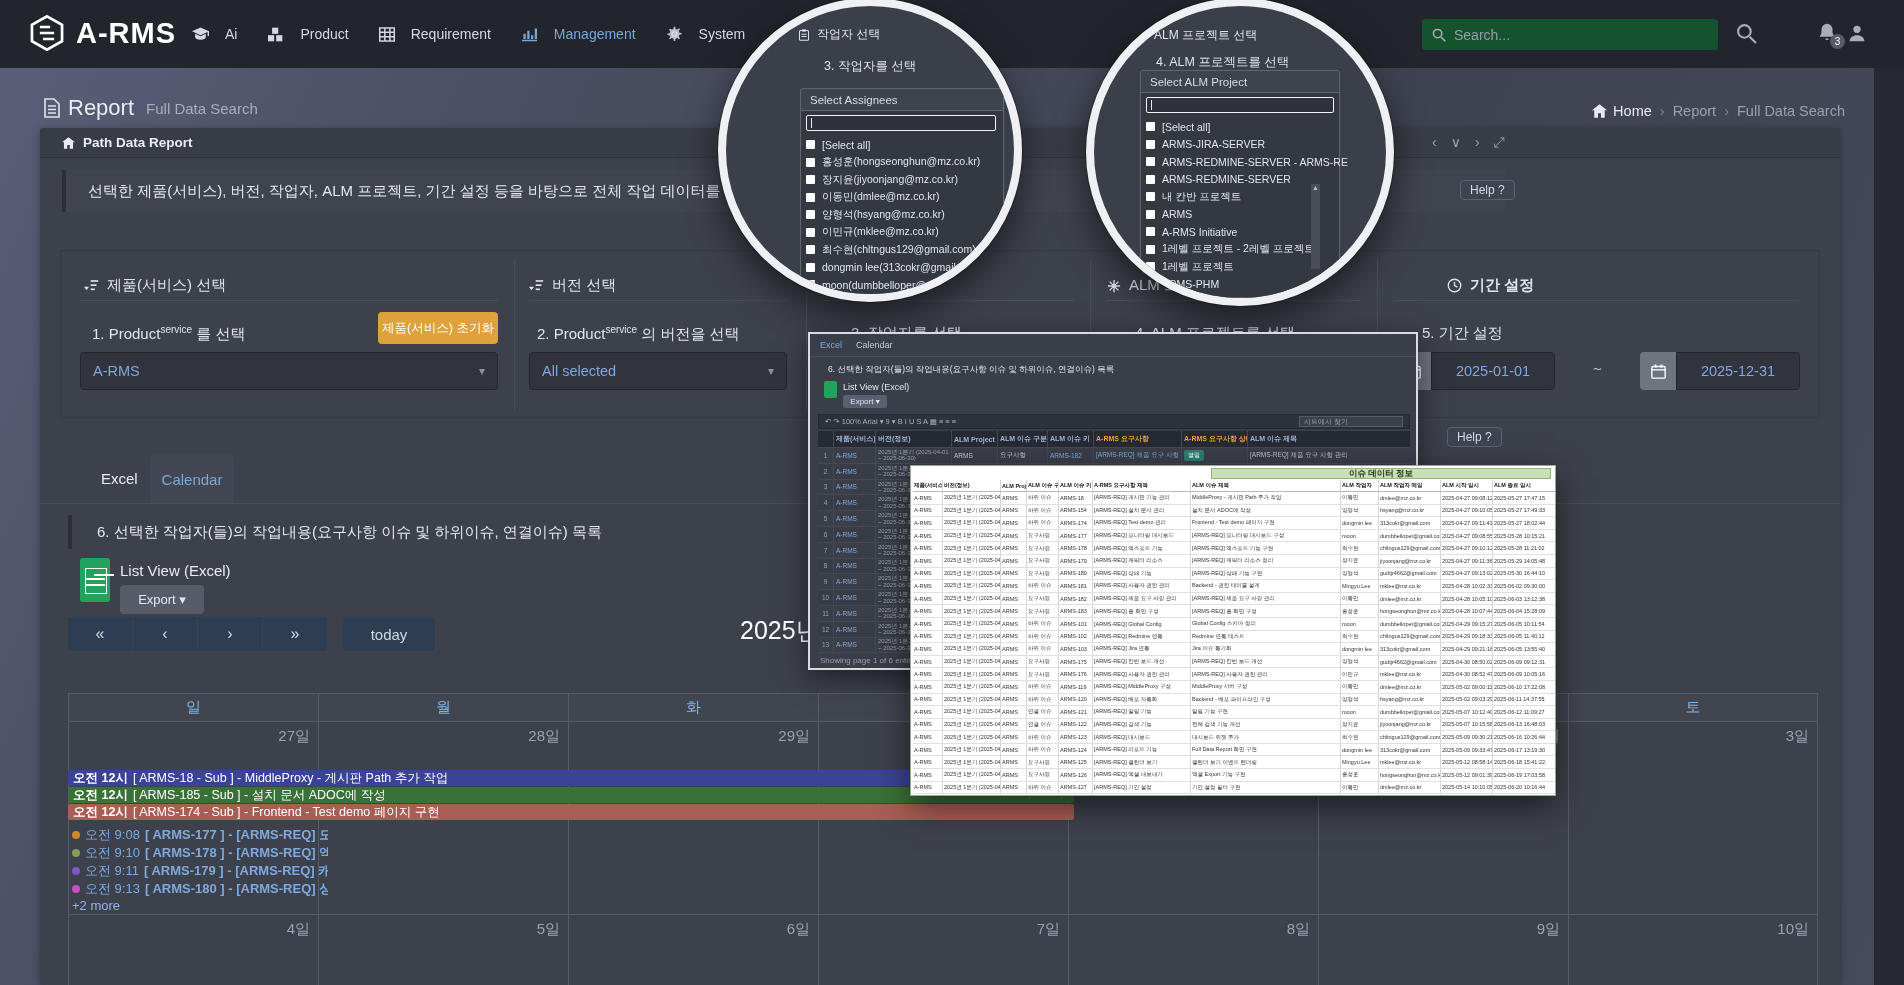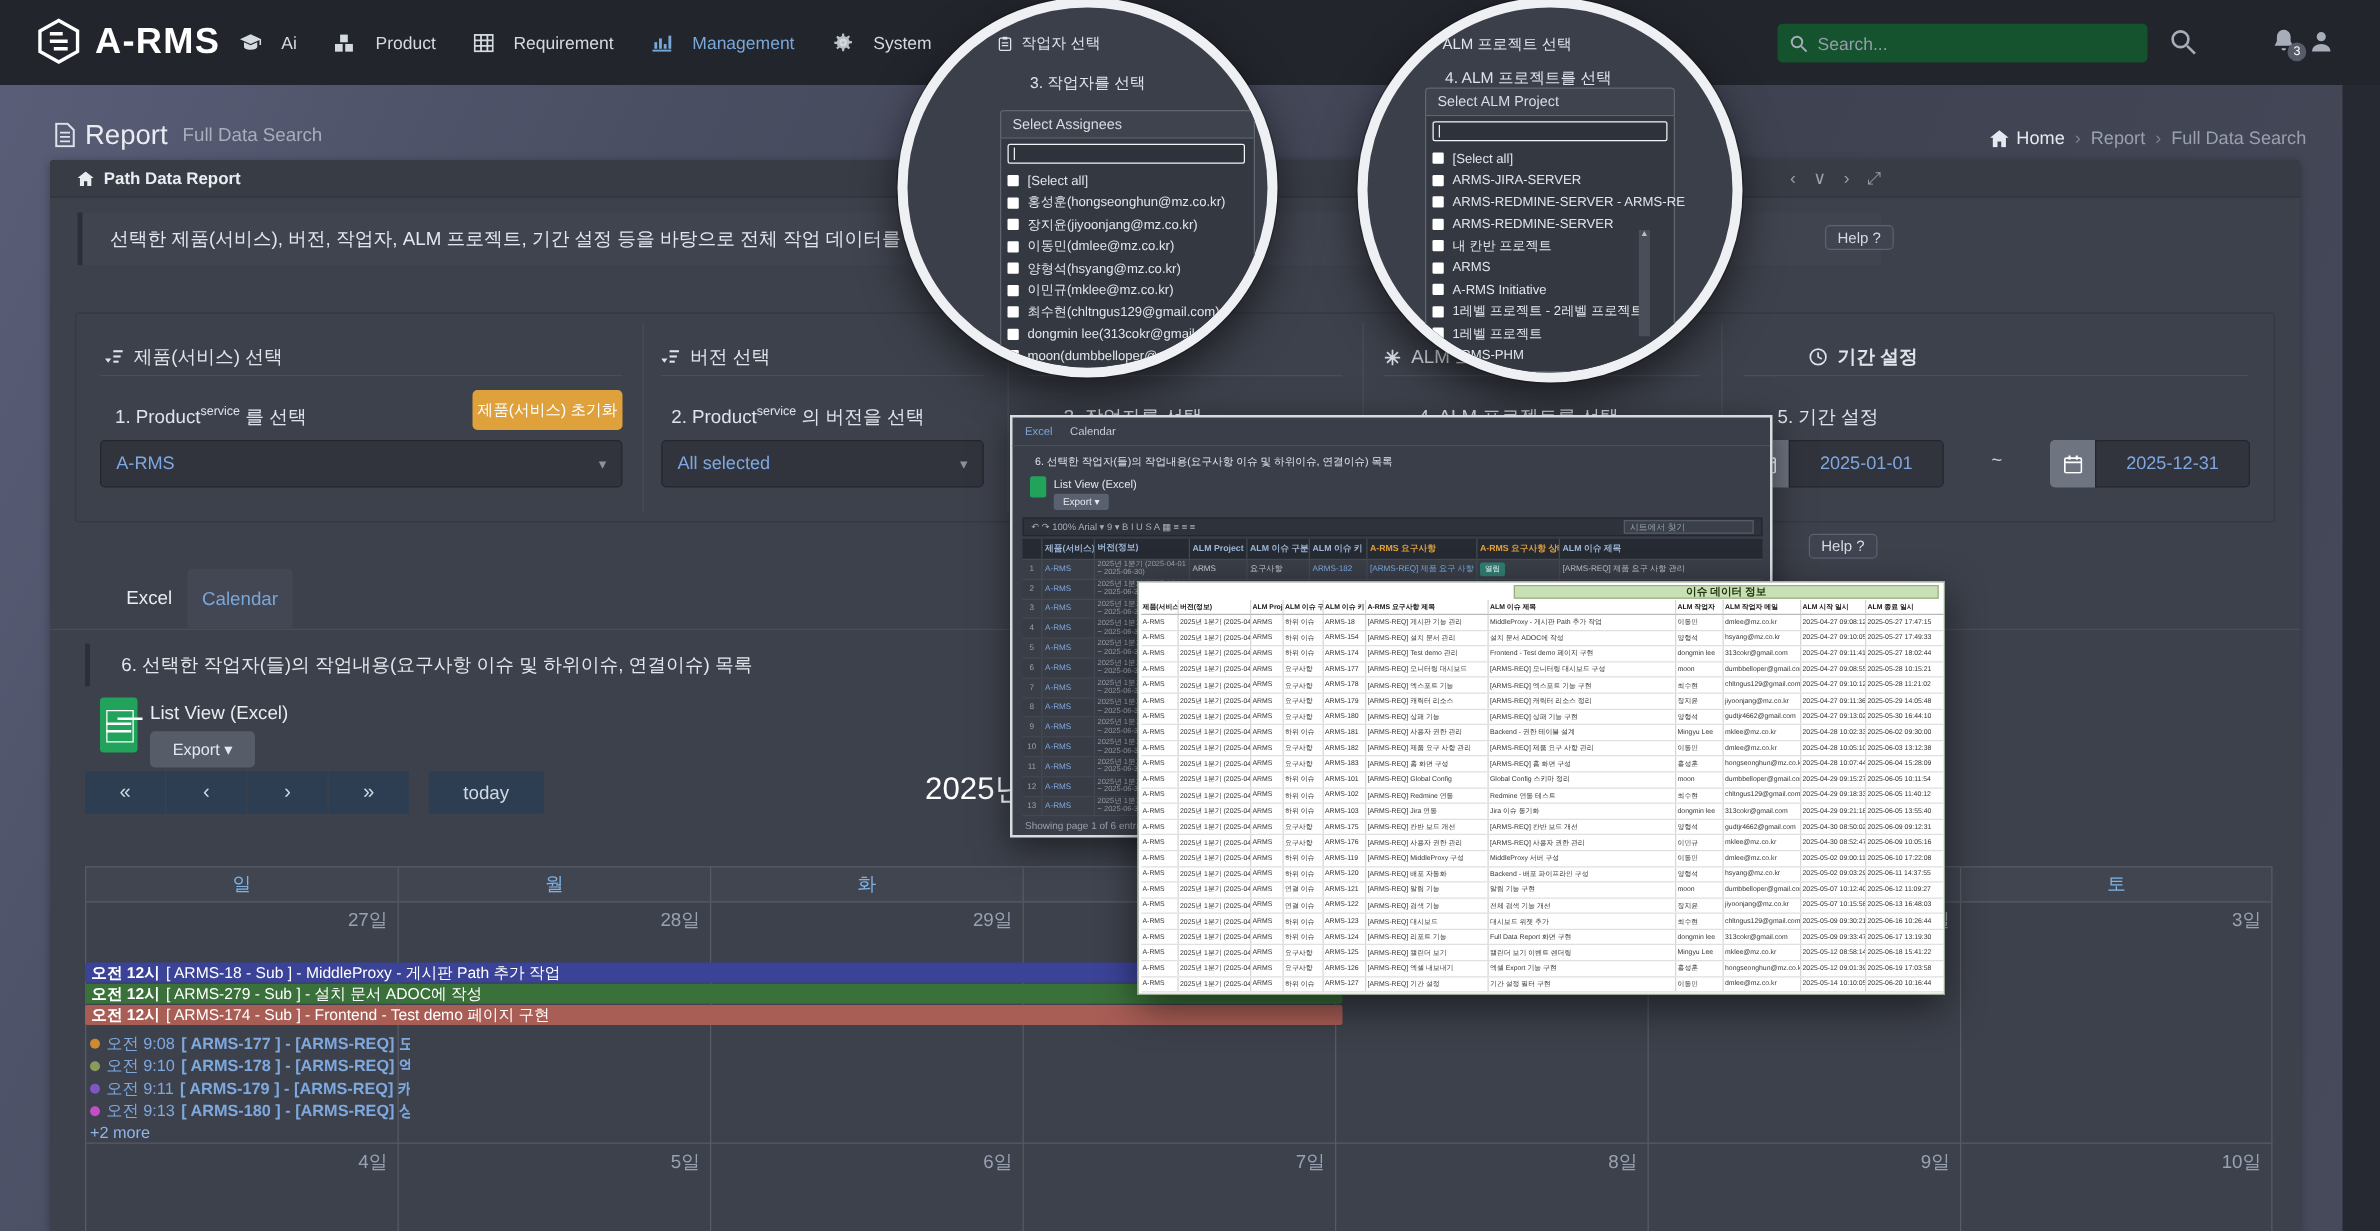--- a/index.html
+++ b/index.html
@@ -476,21 +476,21 @@
 
     <div class="abs allday-stack">
 
         <div class="allday" style="background: rgb(59, 67, 152);">
           <b>오전 12시</b>
           <span>[ ARMS-18 - Sub ] - MiddleProxy - 게시판 Path 추가 작업</span>
         </div>
 
         <div class="allday" style="background: rgb(58, 112, 57);">
           <b>오전 12시</b>
-          <span>[ ARMS-279 - Sub ] - 설치 문서 ADOC에 작성</span>
+          <span>[ ARMS-185 - Sub ] - 설치 문서 ADOC에 작성</span>
         </div>
 
         <div class="allday" style="background: rgb(168, 93, 85);">
           <b>오전 12시</b>
           <span>[ ARMS-174 - Sub ] - Frontend - Test demo 페이지 구현</span>
         </div>
       </div>
 
     <div class="abs timed-stack">
 

